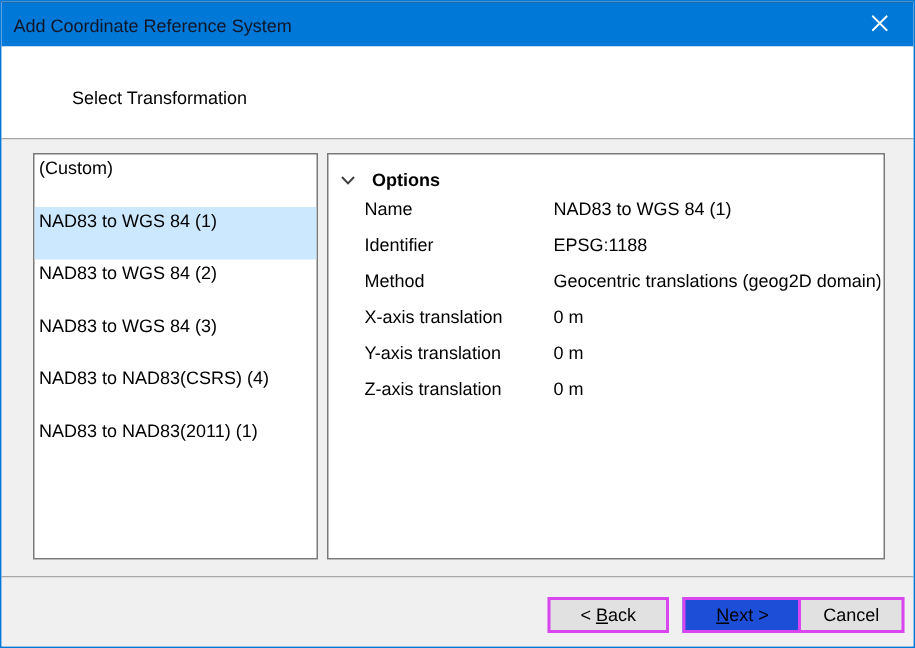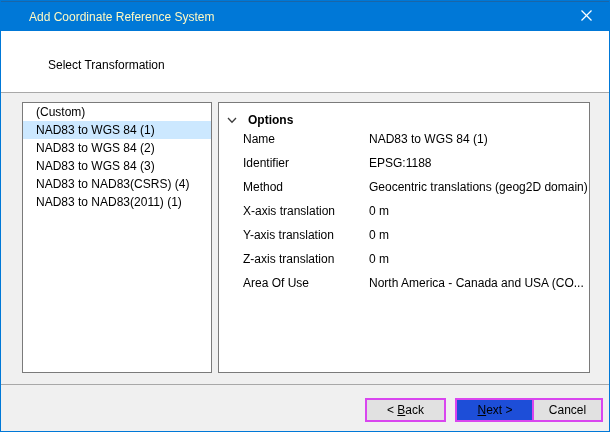--- a/index.html
+++ b/index.html
@@ -16,21 +16,21 @@
   }
 
   
   .titlebar {
     position: absolute; left: 0; top: 0; right: 0; height: 30px;
     background: #0078d7;
     display: flex; align-items: center;
     border-top: 1px solid #1a66a8;
   }
   .titlebar .title {
-    color: #fef9c3; padding-left: 28px; font-size: 12px;
+    color: #0f172a; padding-left: 8px; font-size: 12px;
     white-space: nowrap;
   }
   .close-btn {
     position: absolute; right: 0; top: 0; width: 45px; height: 30px;
     display: flex; align-items: center; justify-content: center;
     cursor: default;
   }
 
   
   .header {
@@ -47,21 +47,21 @@
 
   
   .main { position: absolute; left: 0; top: 92px; right: 0; height: 291px; background: #f0f0f0; }
 
   .listbox {
     position: absolute; left: 21px; top: 9px; width: 190px; height: 271px;
     background: #ffffff; border: 1px solid #7a7a7a;
     overflow: hidden;
   }
   .list-item {
-    height: 18px; line-height: 19px; padding-left: 13px;
+    height: 35px; line-height: 19px; padding-left: 3px;
     white-space: nowrap; cursor: default;
   }
   .list-item.selected { background: #cce8ff; }
 
   .options-panel {
     position: absolute; left: 217px; top: 9px; width: 372px; height: 271px;
     background: #ffffff; border: 1px solid #7a7a7a;
     overflow: hidden;
   }
   .options-header {
@@ -153,24 +153,20 @@
         <span class="opt-value">0 m</span>
       </div>
       <div class="opt-row">
         <span class="opt-label">Y-axis translation</span>
         <span class="opt-value">0 m</span>
       </div>
       <div class="opt-row">
         <span class="opt-label">Z-axis translation</span>
         <span class="opt-value">0 m</span>
       </div>
-      <div class="opt-row">
-        <span class="opt-label">Area Of Use</span>
-        <span class="opt-value">North America - Canada and USA (CO...</span>
-      </div>
     </div>
   </div>
 
   <div class="footer-divider"></div>
   <div class="footer">
     <div class="btn btn-back">
       <span><span>&lt; </span><span class="accel">B</span><span>ack</span></span>
     </div>
     <div class="btn btn-next">
       <span><span></span><span class="accel">N</span><span>ext &gt;</span></span>

